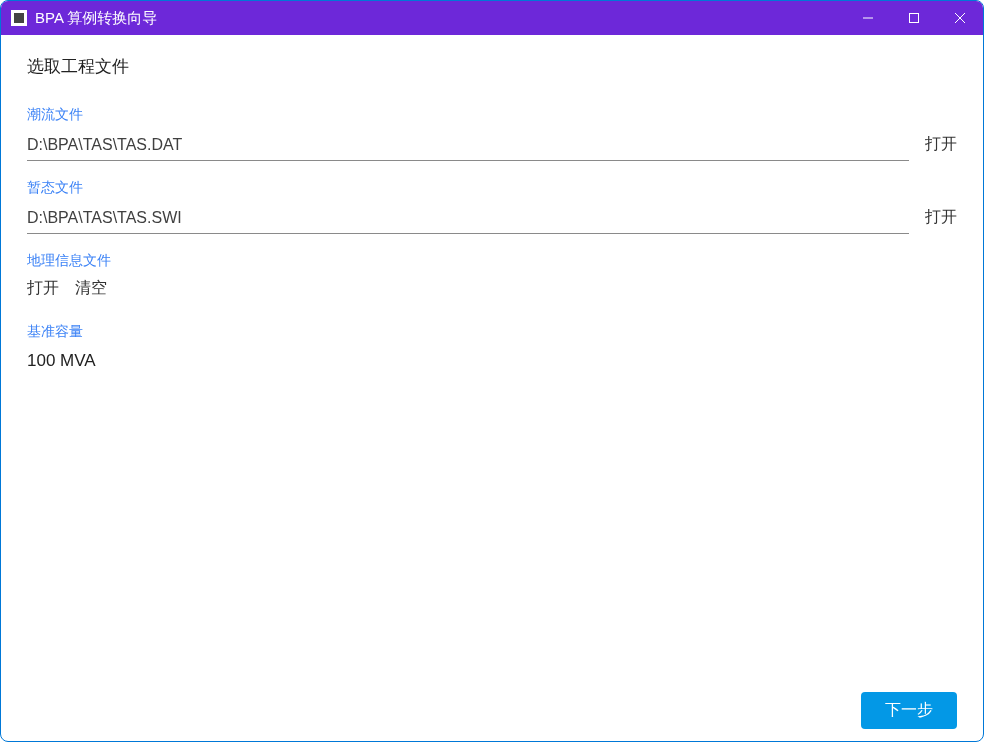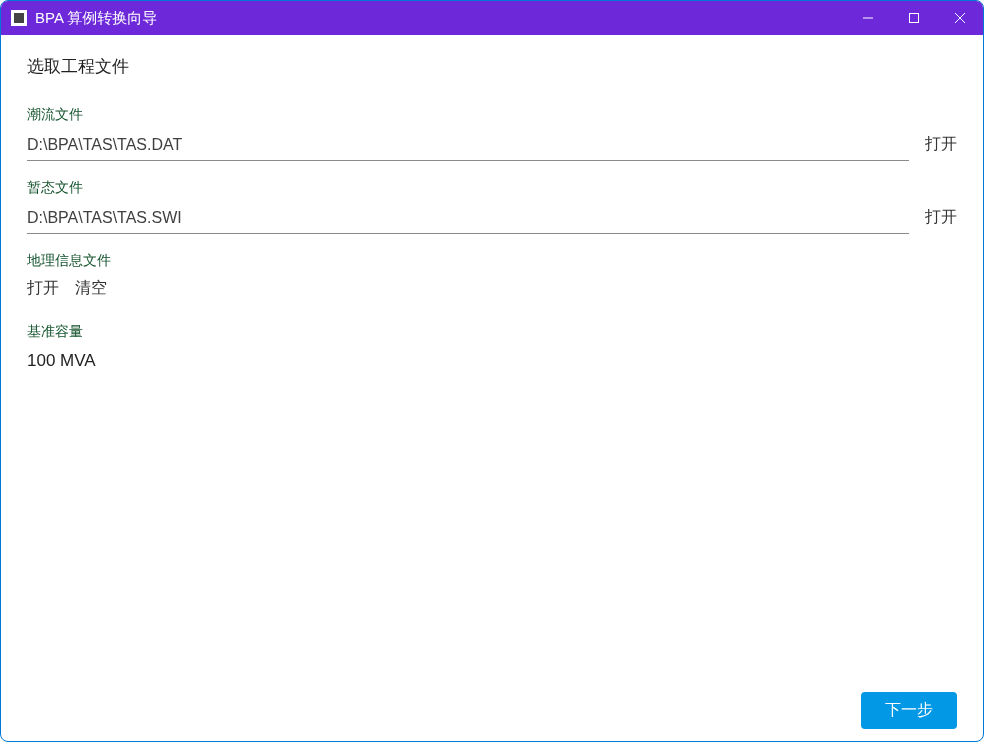--- a/index.html
+++ b/index.html
@@ -52,21 +52,21 @@
     overflow: hidden;
   }
   .section-title {
     font-size: 17px;
     color: #222;
     margin-bottom: 28px;
   }
   .field-block { margin-bottom: 18px; }
   .field-label {
     font-size: 14px;
-    color: #14532d;
+    color: #3b82f6;
     margin-bottom: 8px;
   }
   .input-row {
     display: flex; align-items: flex-end; gap: 16px;
   }
   .text-input {
     flex: 1 1 auto;
     border: none;
     border-bottom: 1px solid #8a8a8a;
     font-size: 16px;

